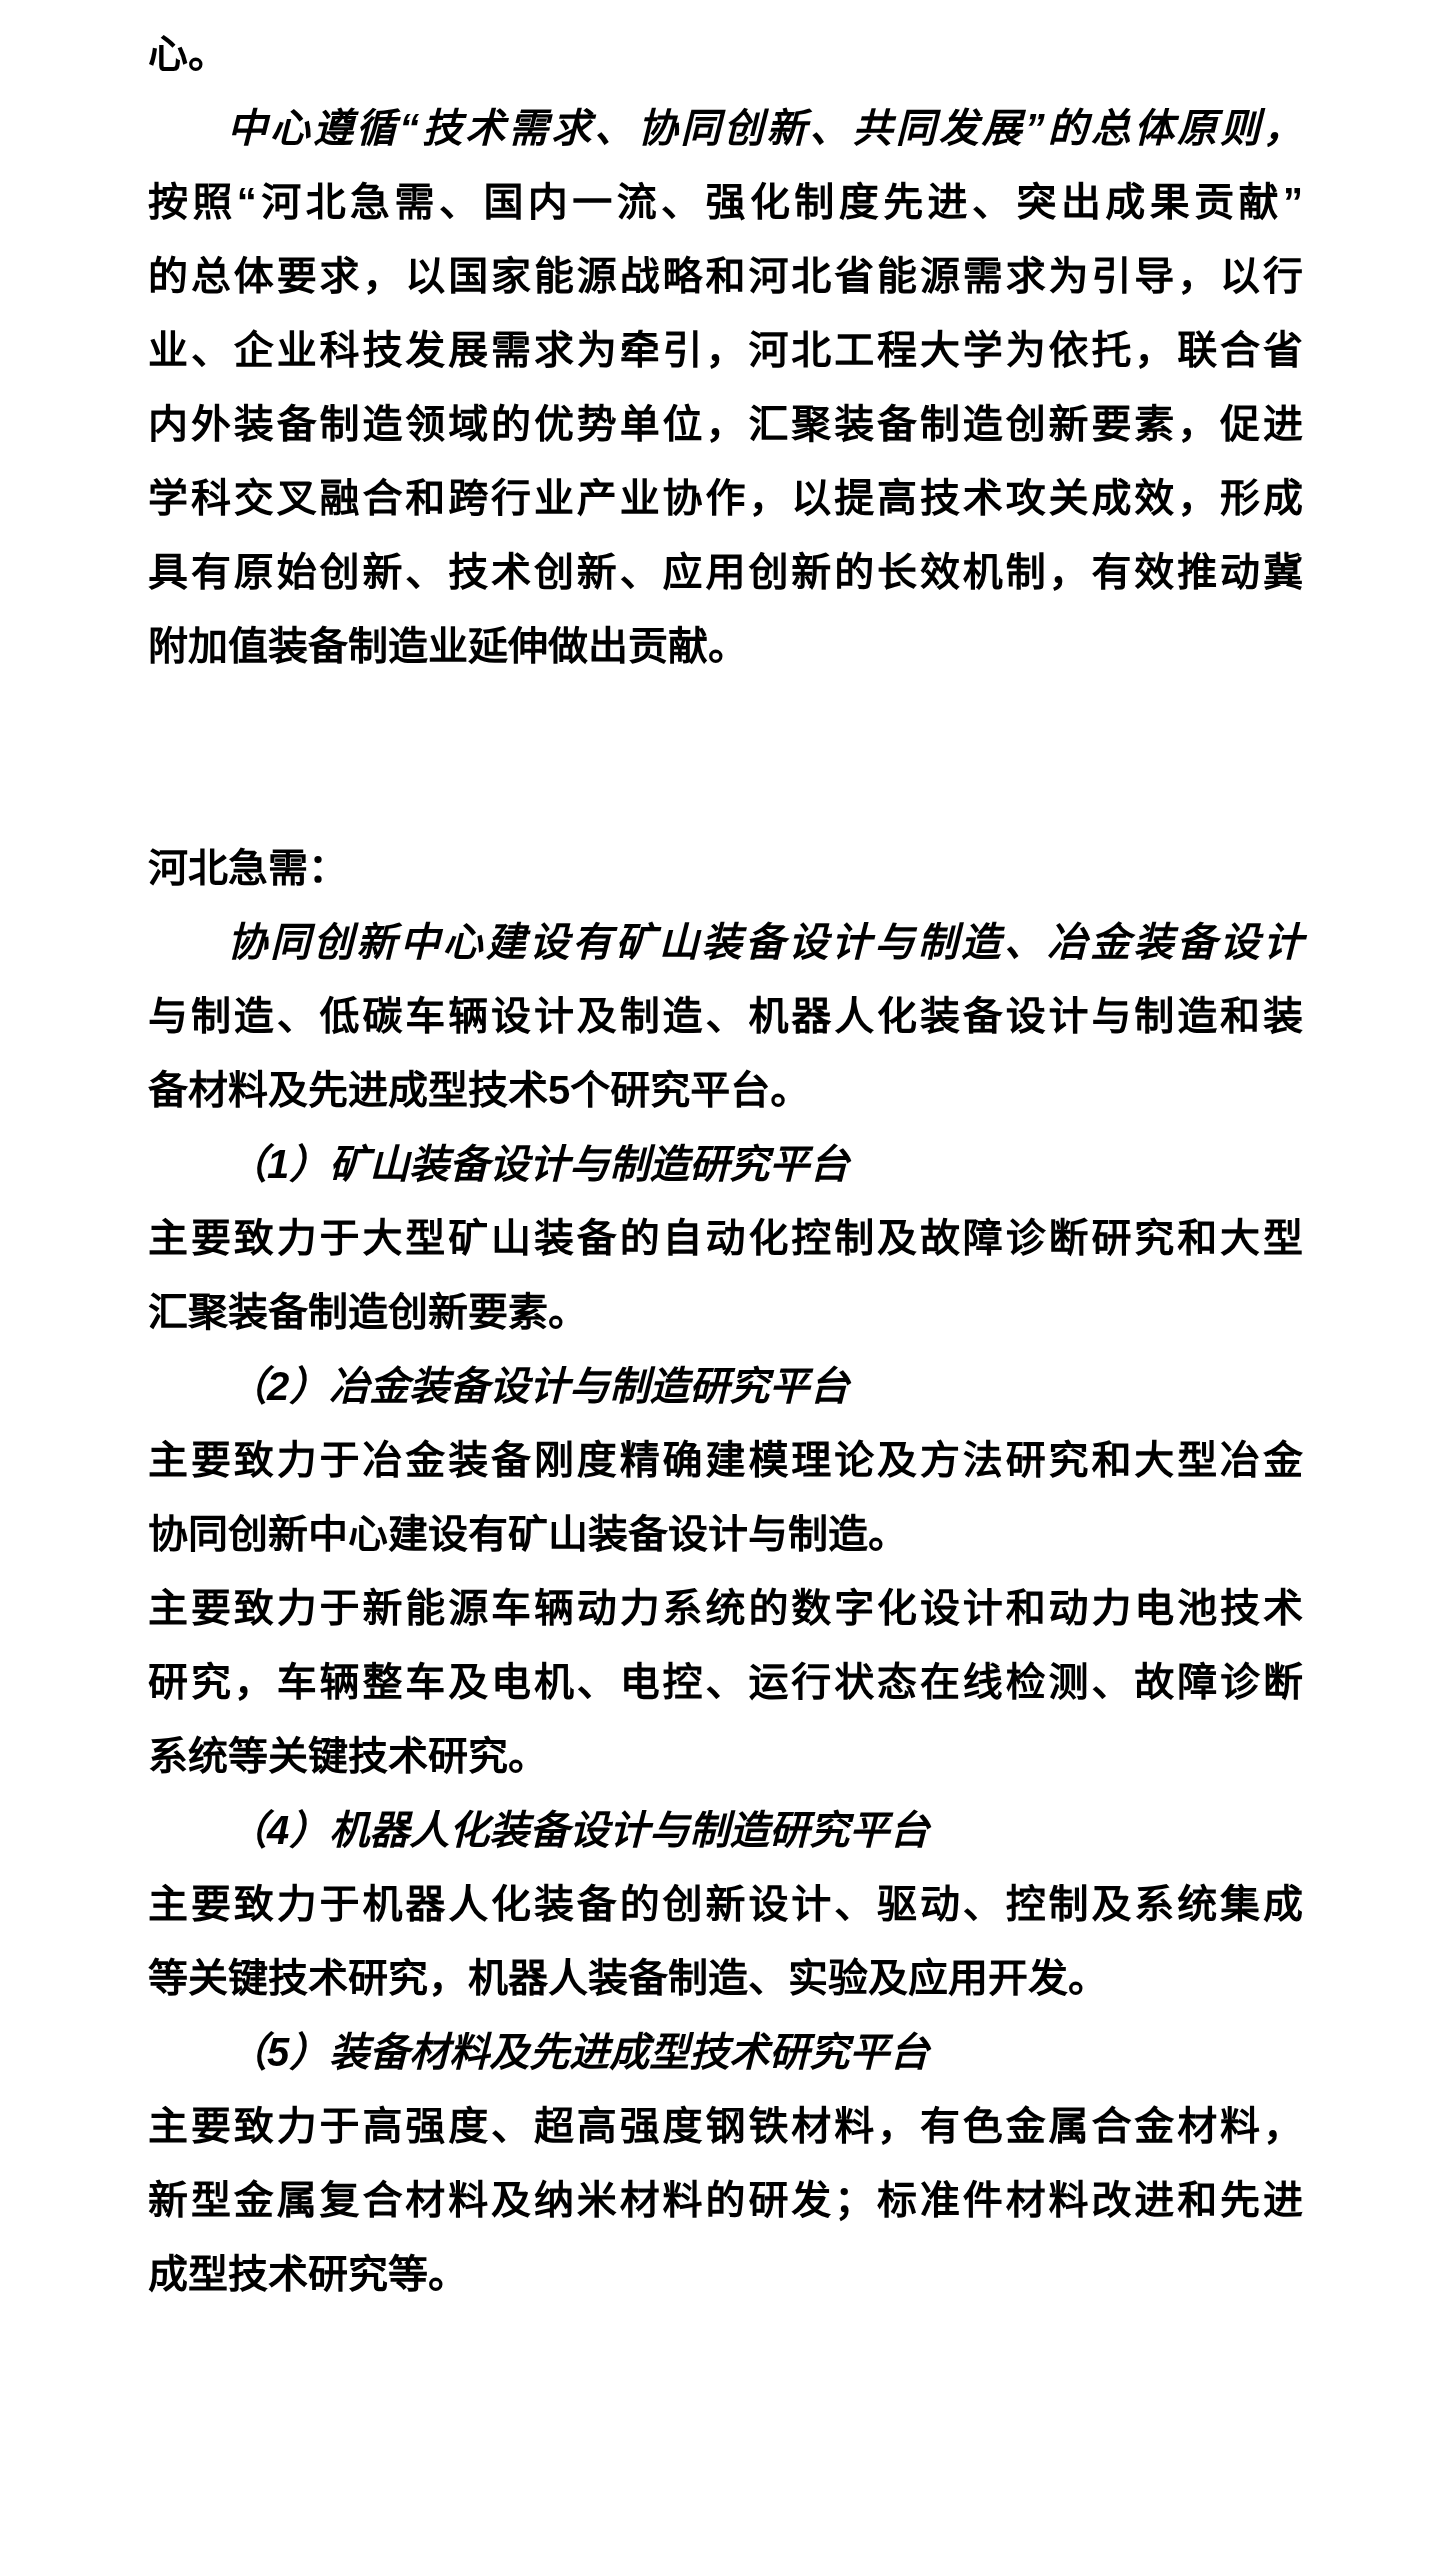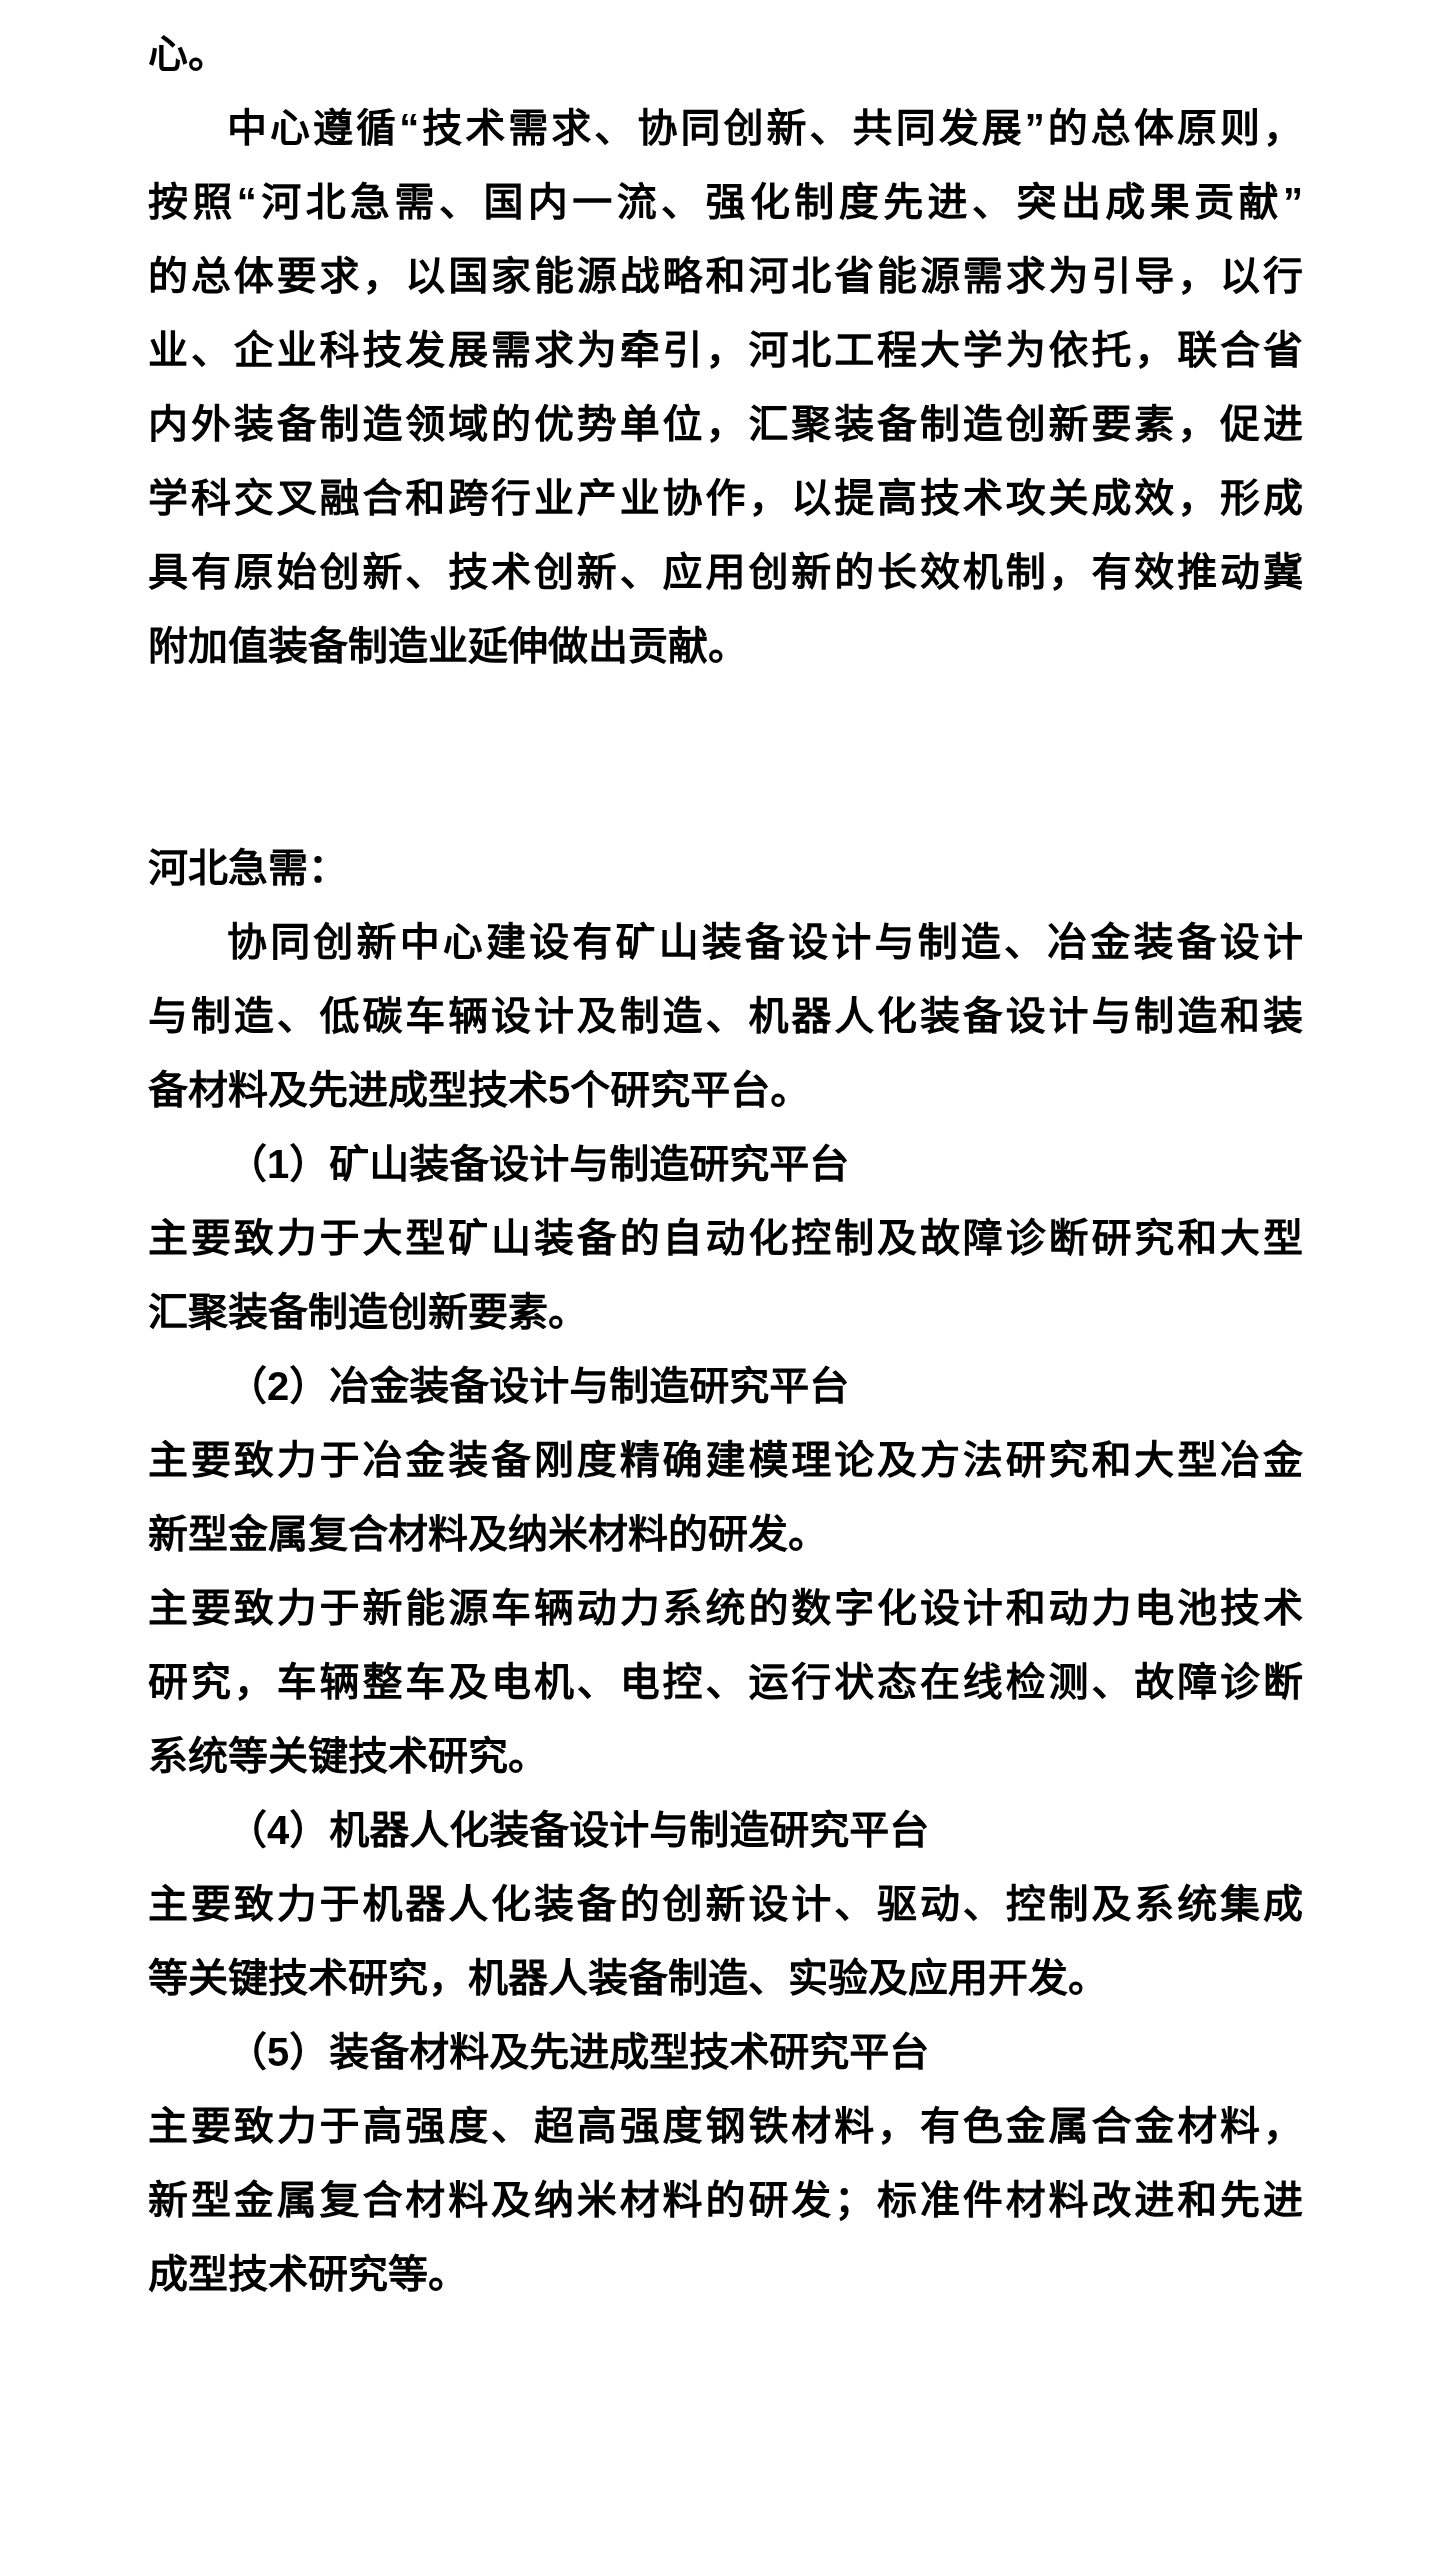--- a/index.html
+++ b/index.html
@@ -30,21 +30,21 @@
     color: #000000;
     white-space: nowrap;
   }
   
   .line.j {
     white-space: normal;
     text-align: justify;
     text-align-last: justify;
   }
   
-  .line.ind { padding-left: 79px; }
+  .line.ind { padding-left: 79px; font-style: italic; }
   
   .gap2 { margin-top: 148px; }
 </style>
 </head>
 <body>
 
 <div class="page">
 
   <section>
     <div class="line">心。</div>
@@ -73,21 +73,21 @@
 
   <section>
     <div class="line ind">（1）矿山装备设计与制造研究平台</div>
     <div class="line j">主要致力于大型矿山装备的自动化控制及故障诊断研究和大型</div>
     <div class="line">汇聚装备制造创新要素。</div>
   </section>
 
   <section>
     <div class="line ind">（2）冶金装备设计与制造研究平台</div>
     <div class="line j">主要致力于冶金装备刚度精确建模理论及方法研究和大型冶金</div>
-    <div class="line">新型金属复合材料及纳米材料的研发。</div>
+    <div class="line">协同创新中心建设有矿山装备设计与制造。</div>
   </section>
 
   <section>
     <div class="line j">主要致力于新能源车辆动力系统的数字化设计和动力电池技术</div>
     <div class="line j">研究，车辆整车及电机、电控、运行状态在线检测、故障诊断</div>
     <div class="line">系统等关键技术研究。</div>
   </section>
 
   <section>
     <div class="line ind">（4）机器人化装备设计与制造研究平台</div>

